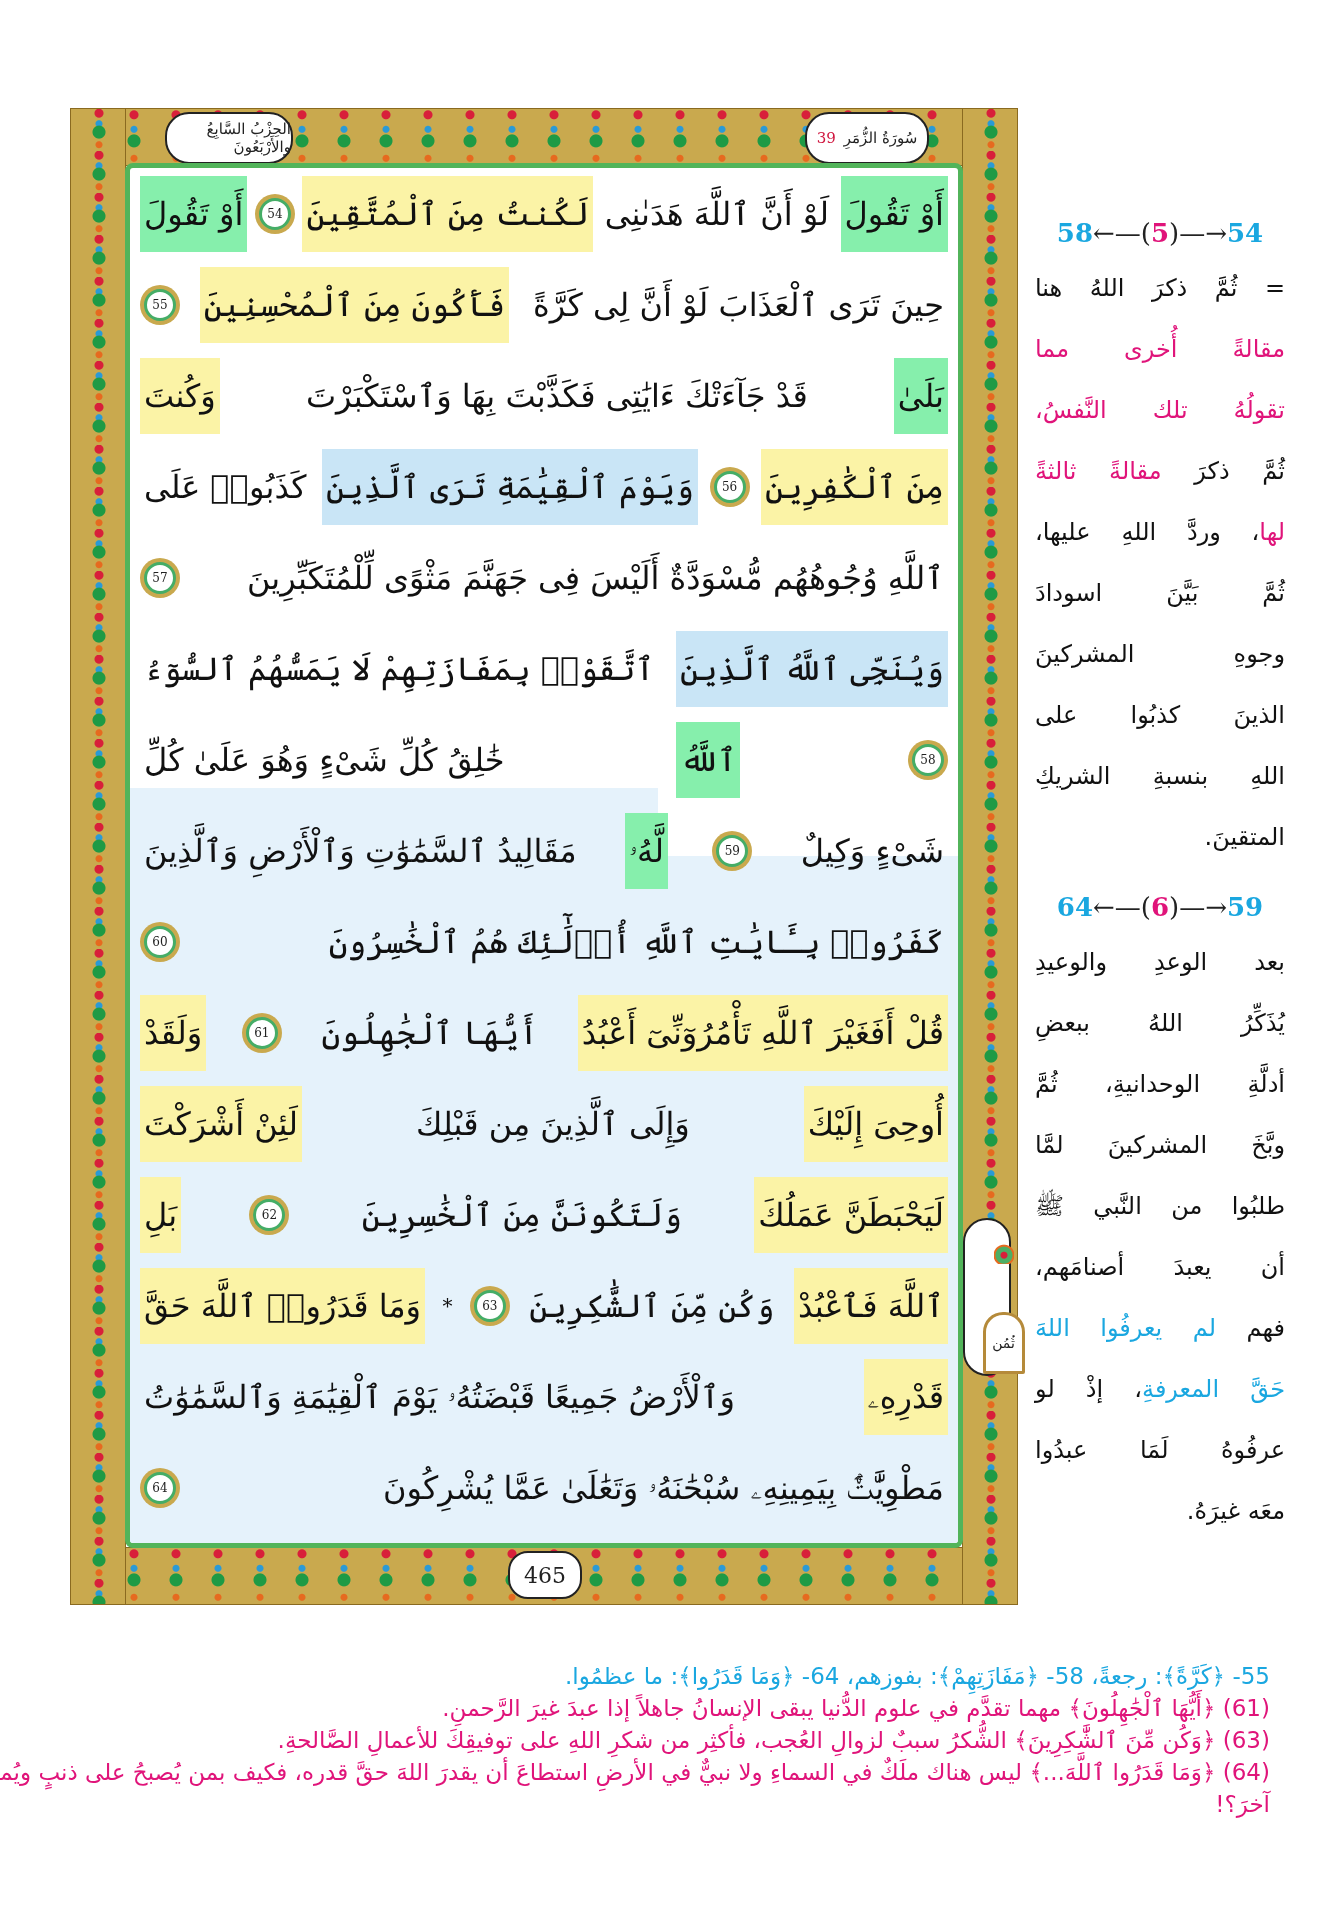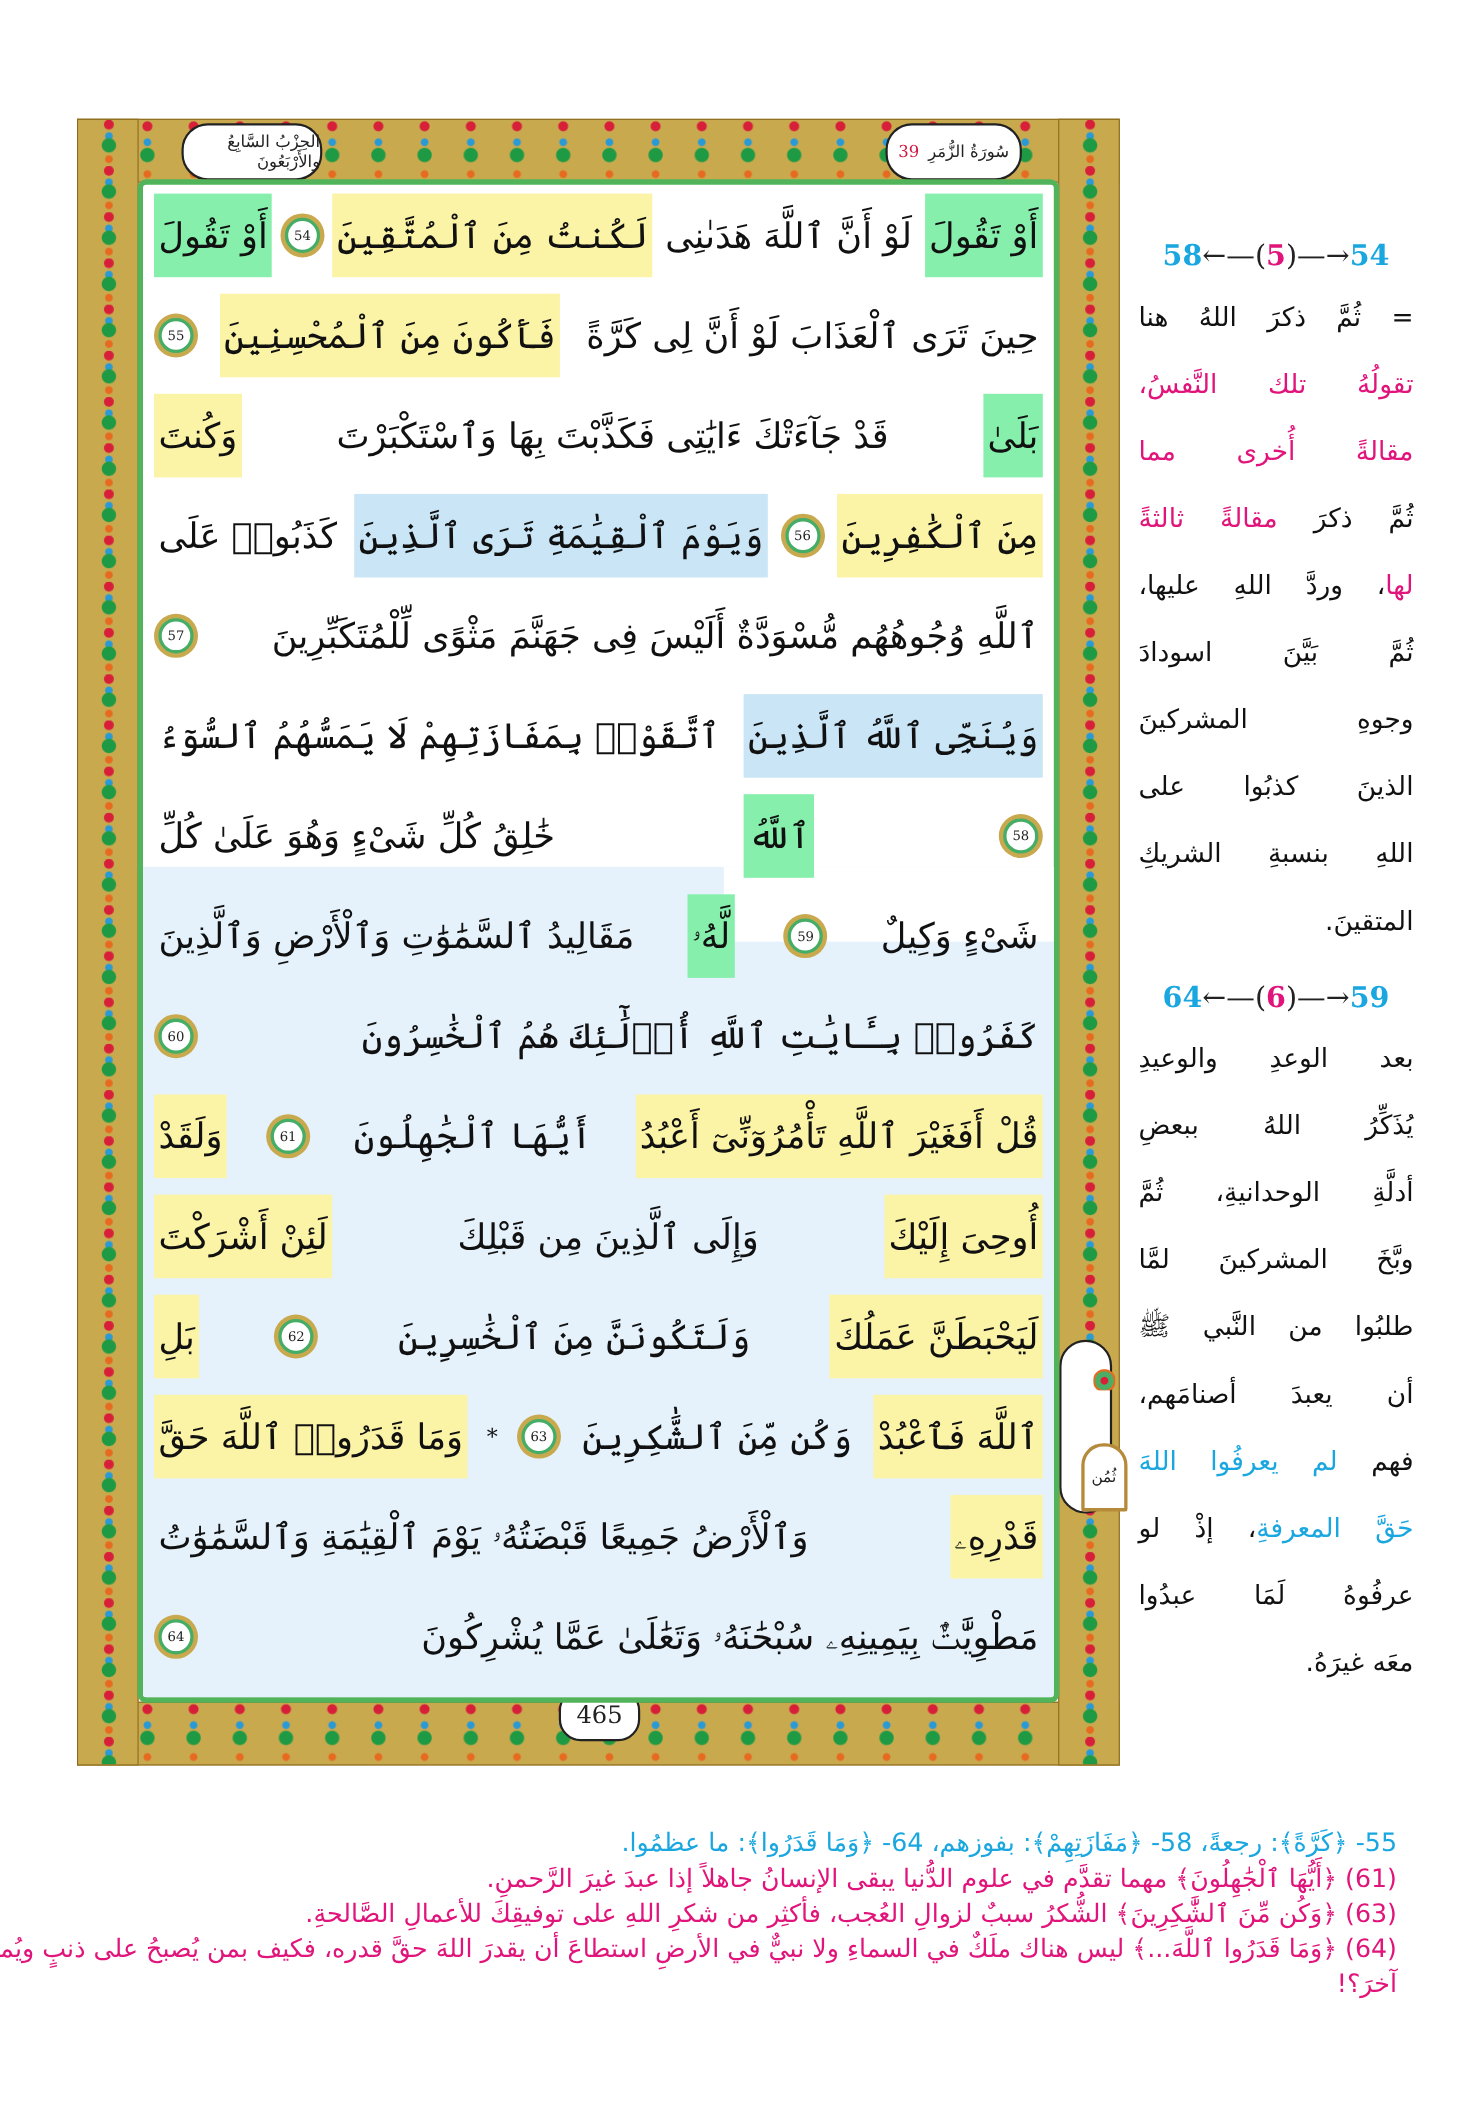--- a/index.html
+++ b/index.html
@@ -34,21 +34,21 @@
     position: absolute; top: 4px; height: 52px; background: #fff;
     border: 2px solid #222; border-radius: 24px;
     display: flex; align-items: center; justify-content: center; gap: 8px;
     font-family: "DejaVu Serif", serif; font-size: 15px; color: #222; direction: rtl;
   }
   .cap-hizb  { left: 95px; width: 128px; }
   .cap-surah { left: 735px; width: 124px; }
   .cap-surah .num { color: #d0163f; font-size: 15px; }
 
   .page-cap {
-    position: absolute; left: 438px; bottom: 22px; width: 74px; height: 48px;
+    position: absolute; left: 438px; bottom: 6px; width: 74px; height: 48px;
     background: #fff; border: 2px solid #222; border-radius: 20px;
     display: flex; align-items: center; justify-content: center;
     font-family: "DejaVu Serif", serif; font-size: 22px; color: #222;
   }
 
   .thumn {
     position: absolute; left: 893px; top: 1110px; width: 48px; height: 158px;
     background: #fff; border: 2px solid #222; border-radius: 24px;
     display: flex; flex-direction: column; align-items: center; justify-content: flex-end; padding-left: 33px;
   }
@@ -232,22 +232,22 @@
       <div class="qline" style="top: 1282px;">
         <span class="seg">مَطْوِيَّٰتٌۢ بِيَمِينِهِۦ سُبْحَٰنَهُۥ وَتَعَٰلَىٰ عَمَّا يُشْرِكُونَ</span>
         <span class="ayah">64</span>
       </div>
     </div>
 </div>
 
 <div class="sidebar" id="sidebar">
     <div class="sb-range"><span class="a">58</span><span class="arrow">←—(</span><span class="n">5</span><span class="arrow">)—→</span><span class="a">54</span></div>
     <div class="sb-line"><span>= ثُمَّ ذكرَ اللهُ هنا</span></div>
+    <div class="sb-line"><span class="pink">مقالةً أُخرى مما</span></div>
     <div class="sb-line"><span class="pink">تقولُهُ تلك النَّفسُ،</span></div>
-    <div class="sb-line"><span class="pink">مقالةً أُخرى مما</span></div>
     <div class="sb-line"><span>ثُمَّ ذكرَ </span><span class="pink">مقالةً ثالثةً</span></div>
     <div class="sb-line"><span class="pink">لها</span><span>، وردَّ اللهِ عليها،</span></div>
     <div class="sb-line"><span>ثُمَّ بَيَّنَ اسودادَ</span></div>
     <div class="sb-line"><span>وجوهِ المشركينَ</span></div>
     <div class="sb-line"><span>الذينَ كذبُوا على</span></div>
     <div class="sb-line"><span>اللهِ بنسبةِ الشريكِ</span></div>
     <div class="sb-line last"><span>المتقينَ.</span></div>
     <div class="sb-gap"></div>
     <div class="sb-range"><span class="a">64</span><span class="arrow">←—(</span><span class="n">6</span><span class="arrow">)—→</span><span class="a">59</span></div>
     <div class="sb-line"><span>بعد الوعدِ والوعيدِ</span></div>

